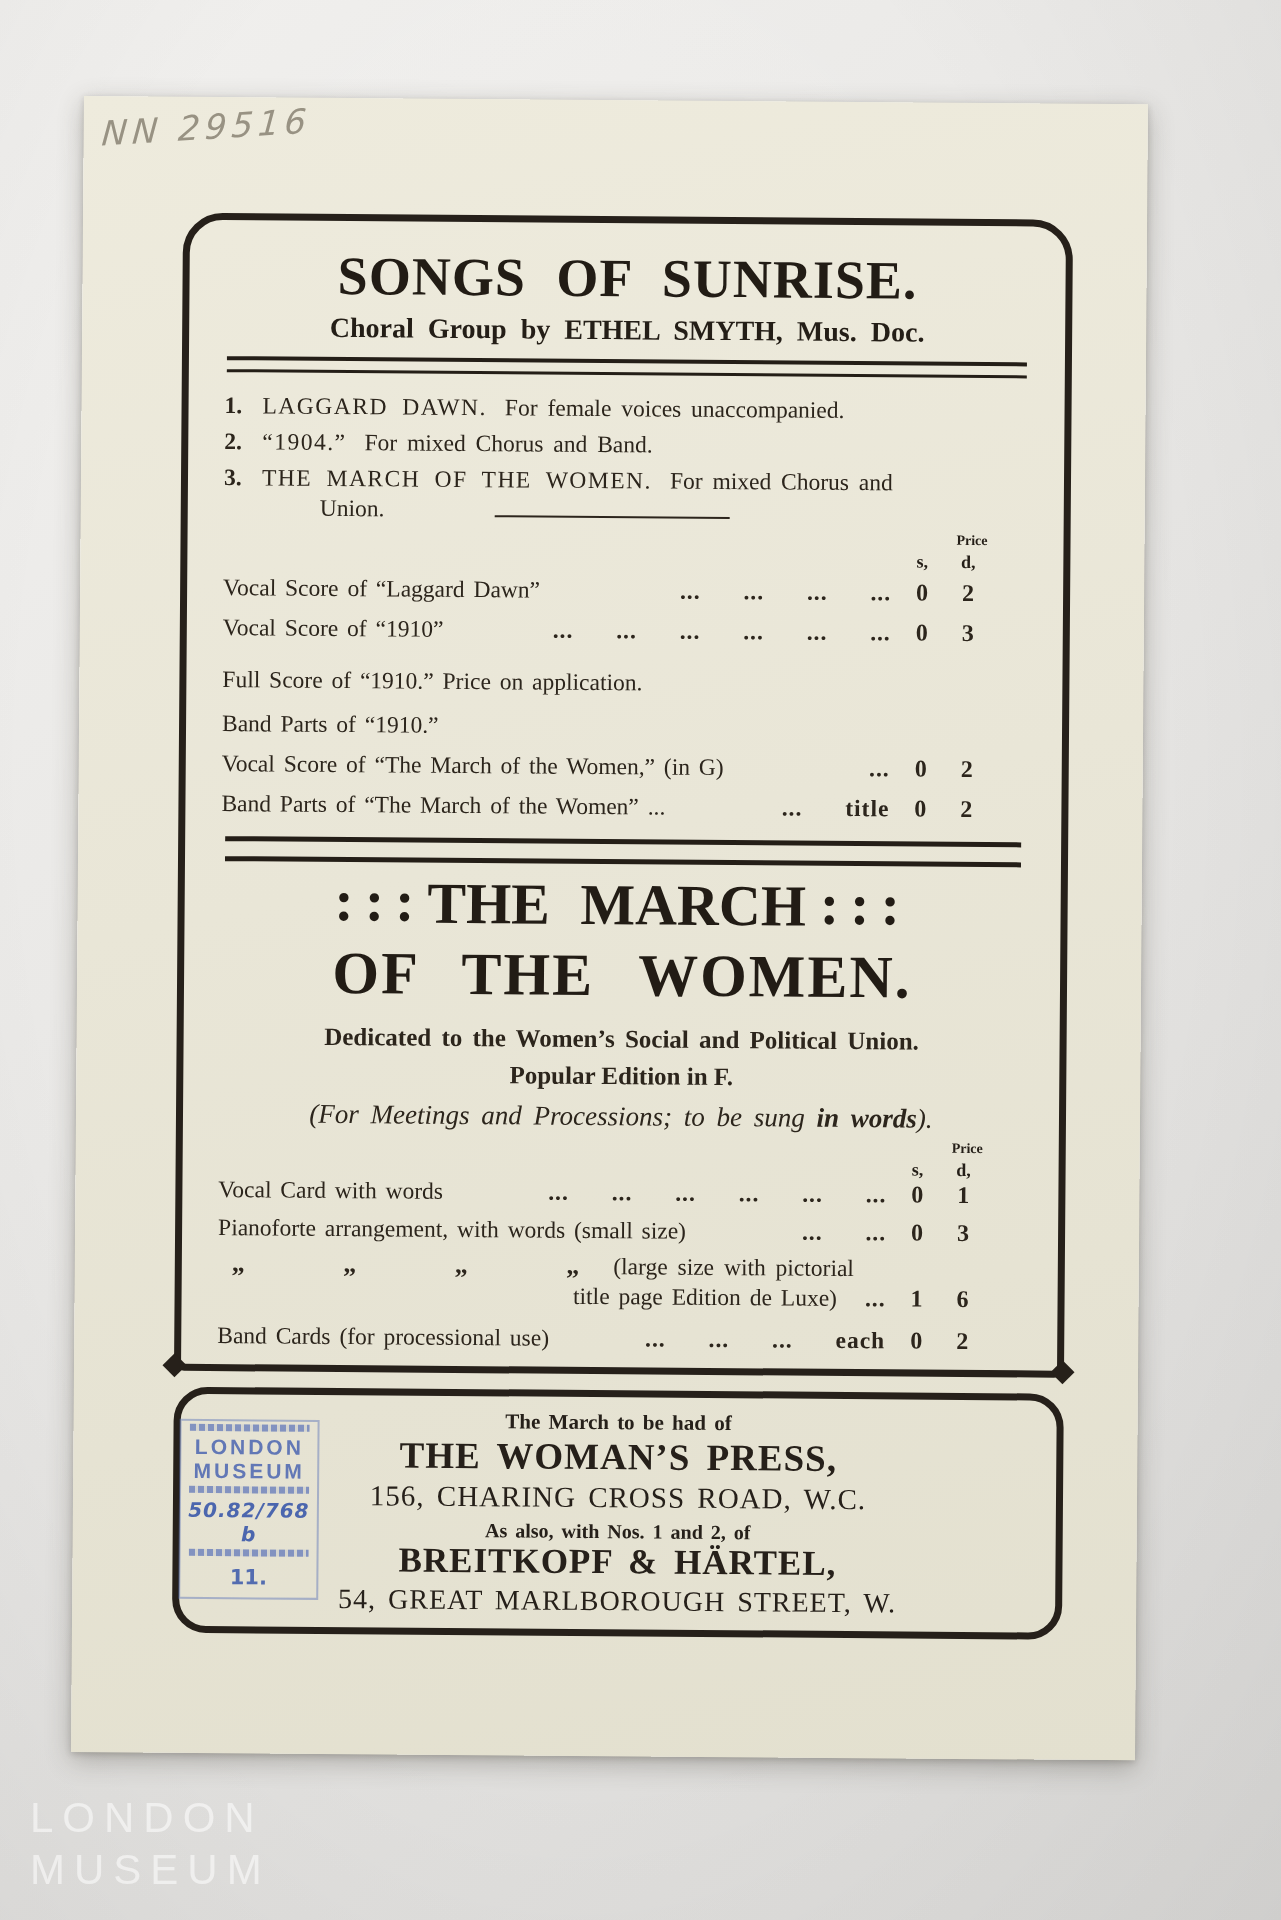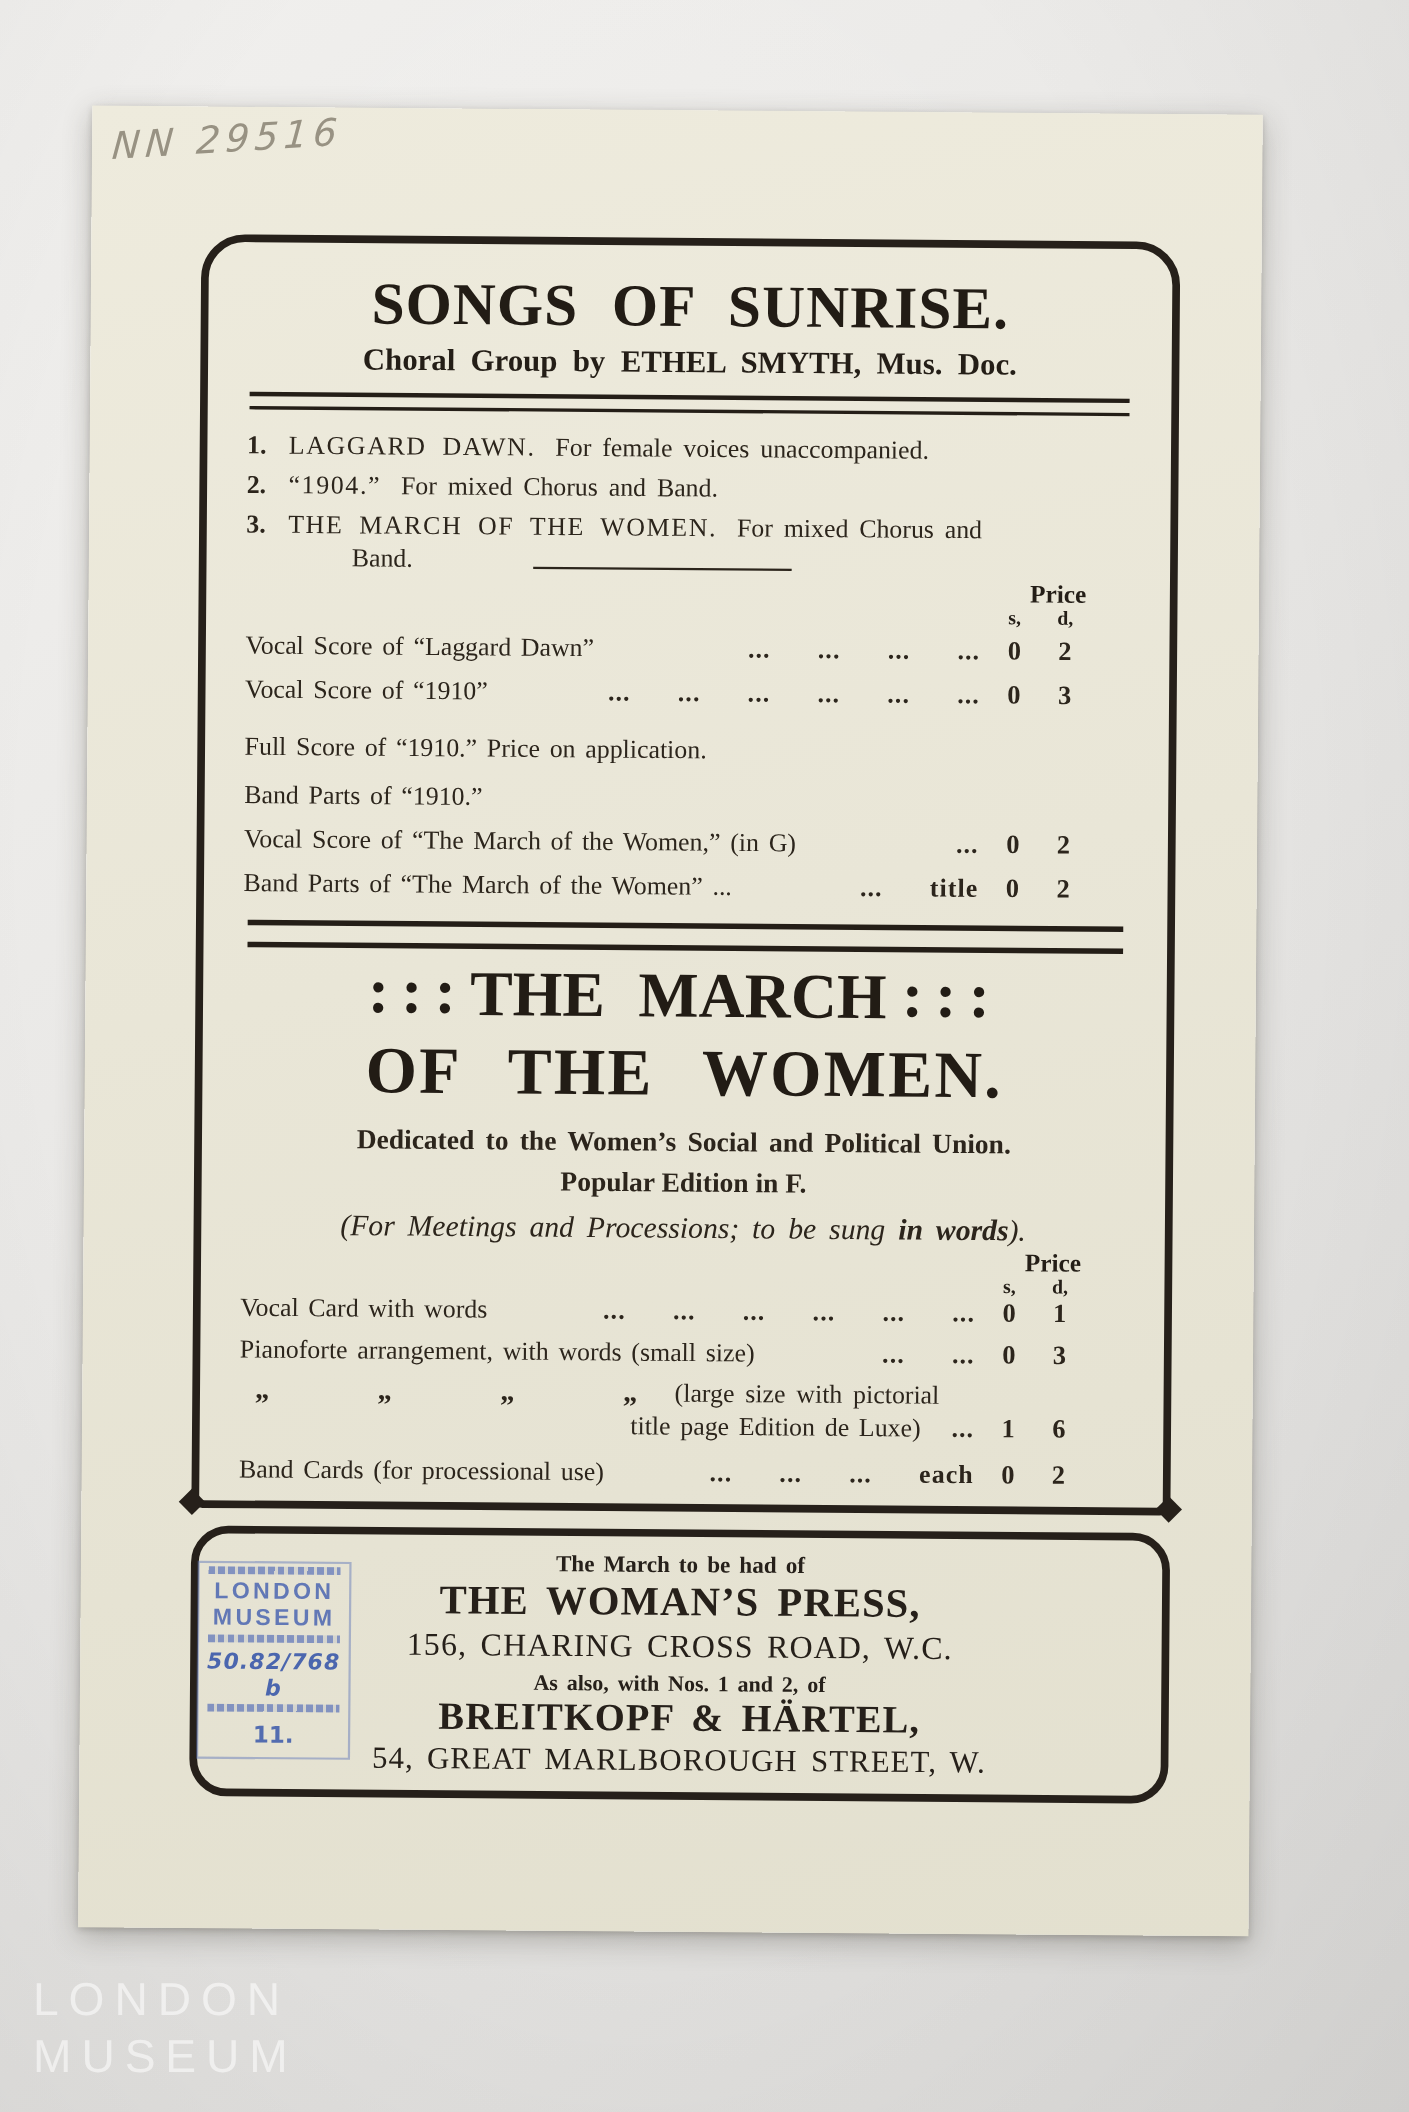--- a/index.html
+++ b/index.html
@@ -46,21 +46,21 @@
   .list{margin-top:18px;font-size:23.5px;}
   .li{display:flex;margin-top:6px;line-height:30px;}
   .li:first-child{margin-top:0;}
   .inum{font-weight:bold;width:38px;flex:none;}
   .iname{letter-spacing:1.5px;word-spacing:7px;white-space:nowrap;}
   .idesc{margin-left:18px;word-spacing:4px;}
   .licont{display:flex;align-items:flex-end;margin-left:96px;line-height:30px;}
   .shortrule{width:235px;height:0;border-bottom:2px solid #2c251c;margin:0 0 7px 110px;}
   .phead{display:flex;flex-direction:column;align-items:flex-end;margin-top:2px;
       padding-right:36px;font-weight:bold;color:#241e17;}
-  .phead .pw{font-size:23px;line-height:22px;margin-right:4px;}
+  .phead .pw{font-size:14px;line-height:22px;margin-right:4px;}
   .sdrow{display:flex;font-size:18px;line-height:20px;}
   .pcol{width:46px;text-align:center;flex:none;}
   .prow{display:flex;align-items:baseline;padding-right:36px;font-size:23.5px;line-height:30px;}
   .plabel{word-spacing:3px;}
   .pleader{margin-left:auto;font-weight:bold;word-spacing:36px;letter-spacing:1px;padding-right:8px;white-space:nowrap;}
   .pnum{width:46px;text-align:center;font-weight:bold;font-size:24px;flex:none;}
   .mt6{margin-top:6px;}.mt8{margin-top:8px;}.mt10{margin-top:10px;}
   .mt12{margin-top:12px;}.mt14{margin-top:14px;}.mt22{margin-top:22px;}
   .drule2{margin:18px 4px 0;height:15px;border-top:5px solid #241e17;border-bottom:5px solid #241e17;}
   
@@ -126,21 +126,21 @@
         <span class="inum">2.</span>
         <span class="iname">“1904.”</span>
         <span class="idesc">For mixed Chorus and Band.</span>
       </div>
       <div class="li">
         <span class="inum">3.</span>
         <span class="iname">THE MARCH OF THE WOMEN.</span>
         <span class="idesc">For mixed Chorus and</span>
       </div>
       <div class="licont">
-        <span>Band.</span>
+        <span>Union.</span>
         <span class="shortrule"></span>
       </div>
     </div>
 
     <div class="phead">
       <span class="pw">Price</span>
       <span class="sdrow">
         <span class="pcol">s,</span>
         <span class="pcol">d,</span>
       </span>

